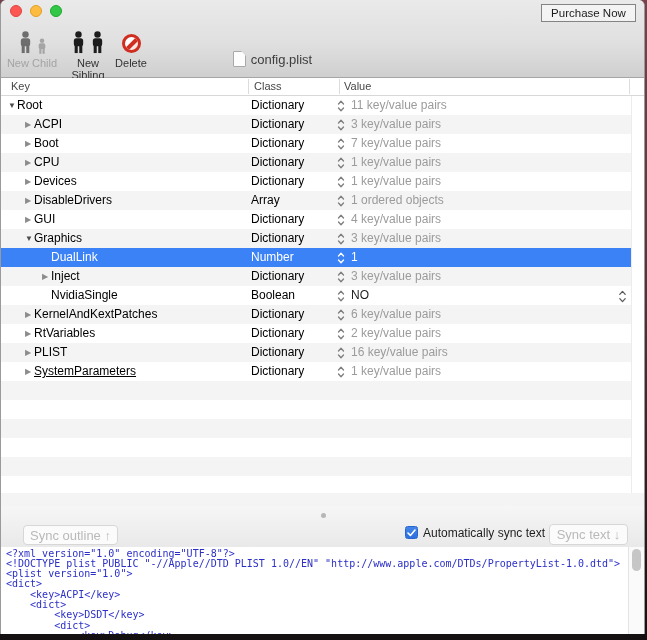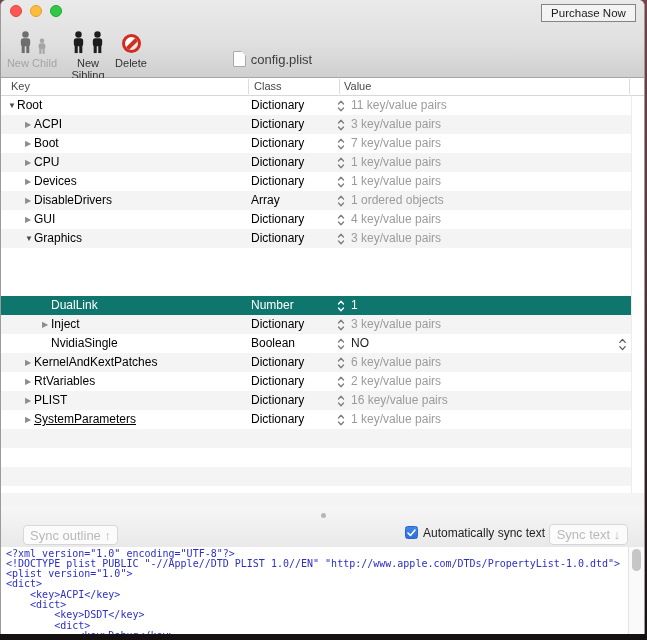--- a/index.html
+++ b/index.html
@@ -52,21 +52,21 @@
   .table-header{
     position:absolute;left:0;right:0;top:78px;height:17px;background:#ffffff;
     border-bottom:1px solid #d8d8d8;
   }
   .th{position:absolute;top:0;height:17px;line-height:17px;font-size:11px;color:#474747;}
   .th-sep{position:absolute;top:1px;bottom:1px;width:1px;background:#dcdcdc;}
   .outline{position:absolute;left:0;top:96px;width:630px;height:397px;overflow:hidden;background:#fff;}
   .row{position:relative;height:19px;}
   .row.plain{background:#ffffff;}
   .row.stripe{background:#f4f4f5;}
-  .row.selected{background:#0f766e;margin-top:48px;}
+  .row.selected{background:#3b82f6;}
   .disclosure{position:absolute;top:0;height:19px;line-height:19px;font-size:8px;}
   .disclosure.expanded{color:#4c4c4c;}
   .disclosure.collapsed{color:#8c8c8c;}
   .cell{position:absolute;top:0;height:19px;line-height:19px;font-size:12px;color:#000;white-space:nowrap;}
   .key-label{left:16px;}
   .class-label{left:250px;}
   .value-label{left:350px;color:#1c1c1c;}
   .value-label.muted{color:#9b9b9b;}
   .row.selected .cell,.row.selected .disclosure{color:#fff;}
   .stepper{position:absolute;left:336px;top:4px;width:8px;height:12px;}

